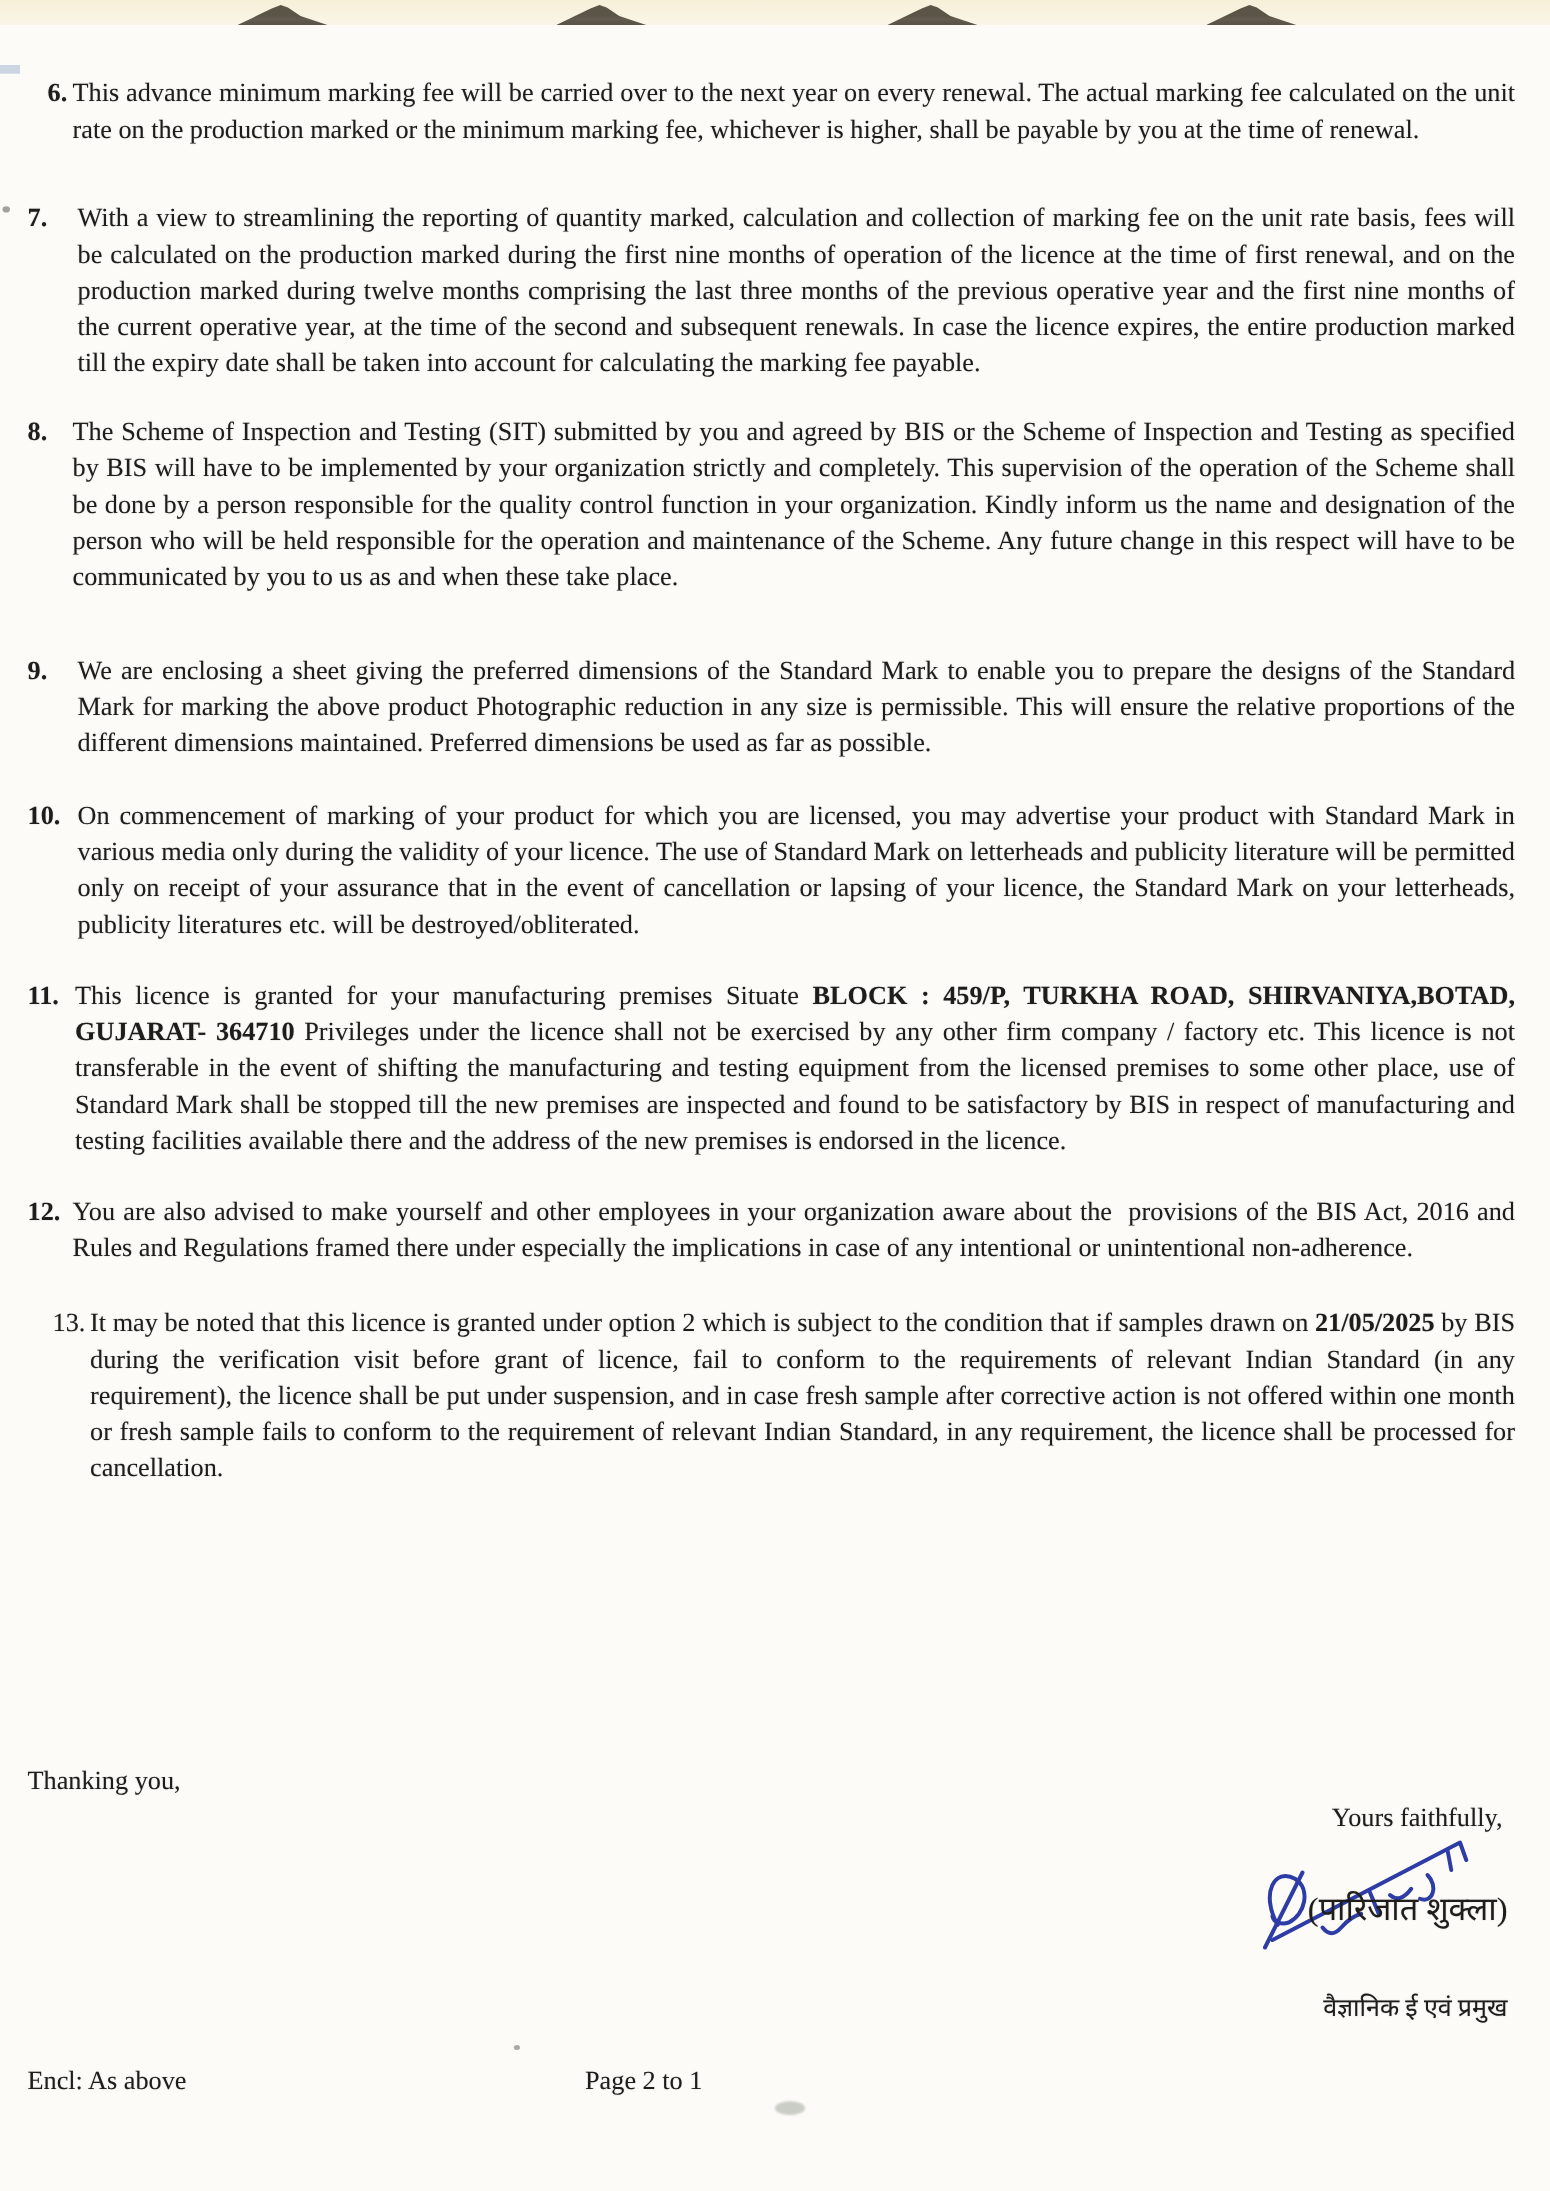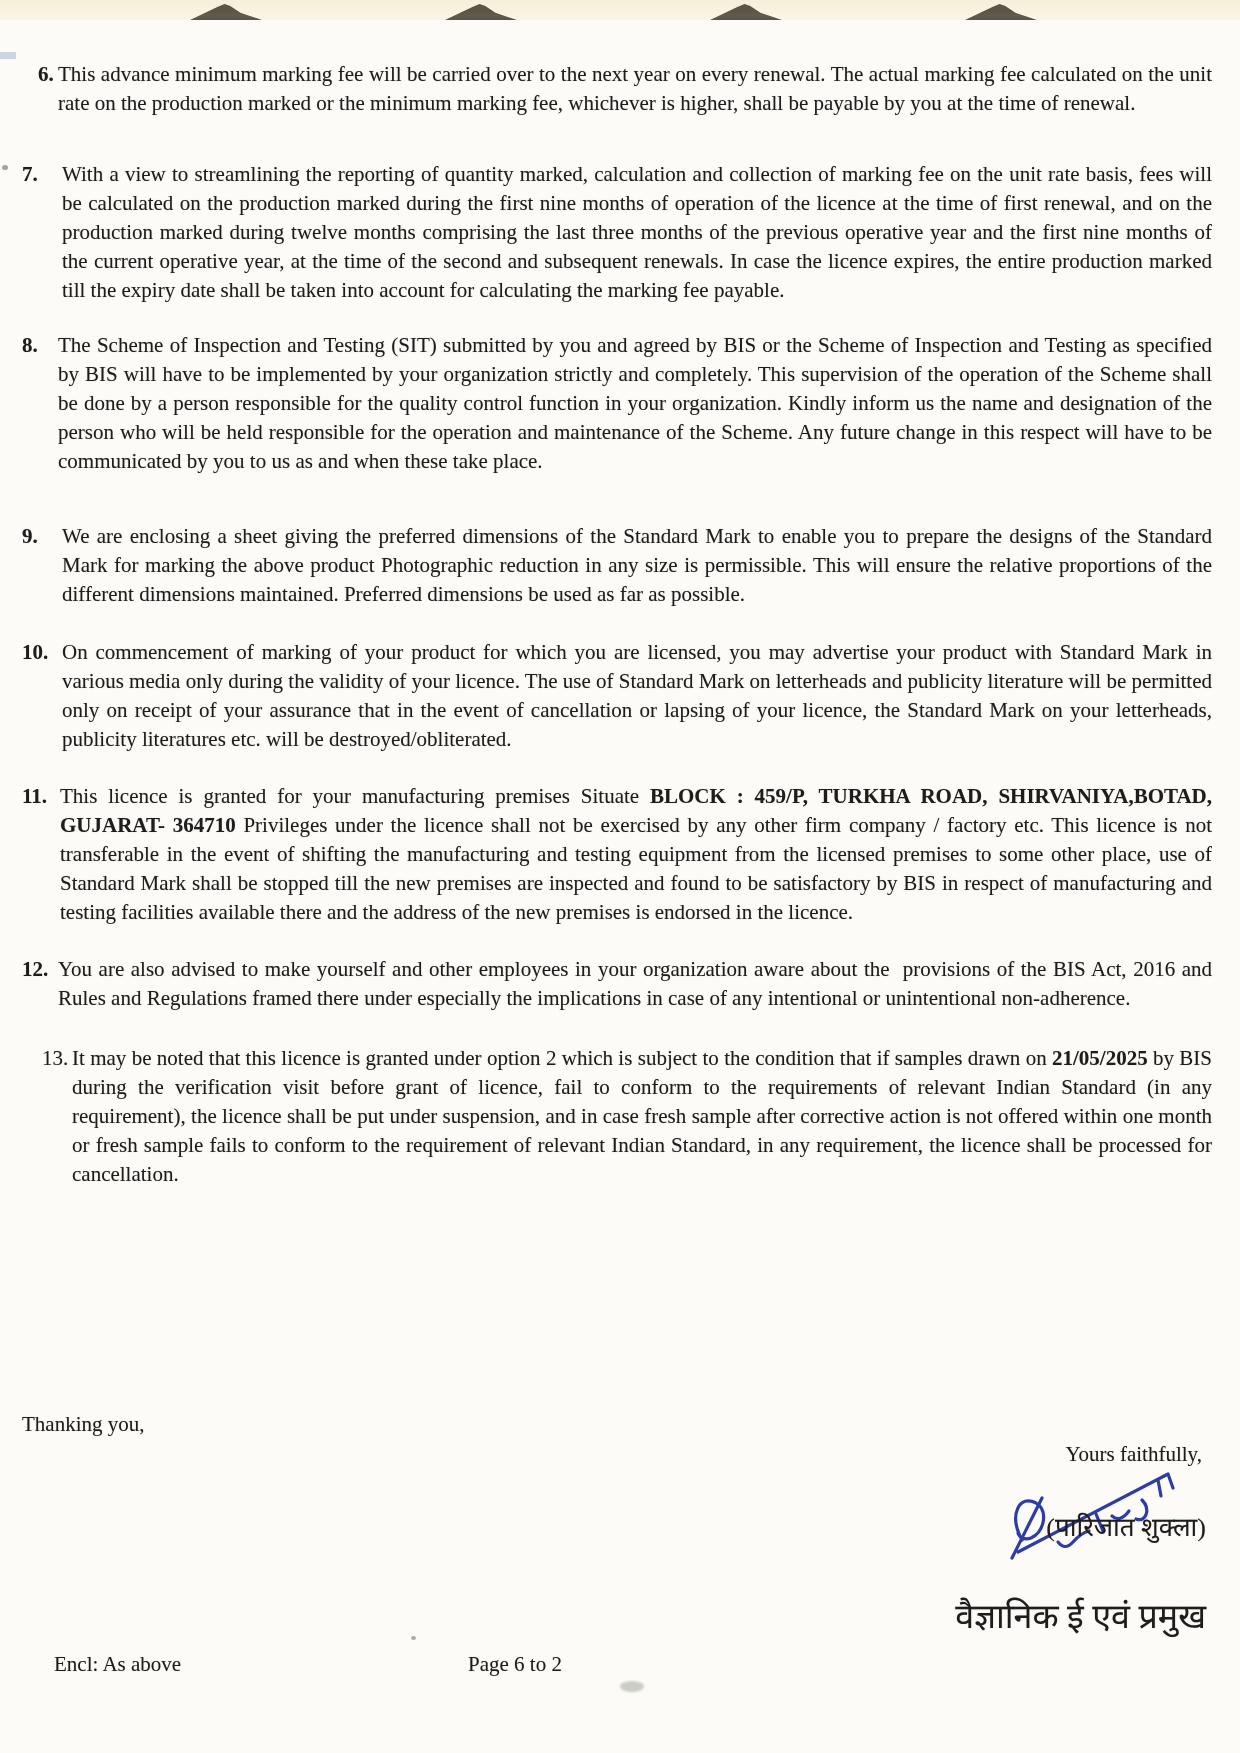--- a/index.html
+++ b/index.html
@@ -35,24 +35,24 @@
   .paras{padding-top:22px;}
   .para{position:relative;text-align:justify;}
   .para .num{position:absolute;top:0;}
   .para .num.bold{font-weight:700;}
   .para .body .b{font-weight:700;}
   
   .thanks{position:absolute;left:22px;top:1412px;font-size:21px;text-shadow:0 0 1px rgba(40,40,40,.32);text-align:center;}
   .valediction{position:absolute;right:38px;top:1442px;font-size:21px;text-shadow:0 0 1px rgba(40,40,40,.32);}
   .sig-wrap{position:absolute;right:48px;top:1458px;width:200px;height:118px;}
   .sig-name{position:absolute;right:34px;top:1508px;font-size:26px;text-shadow:0 0 1px rgba(40,40,40,.3);}
-  .sig-title{position:absolute;right:34px;top:1592px;font-size:34px;text-shadow:0 0 1px rgba(40,40,40,.3);font-family:Liberation Serif, serif;}
+  .sig-title{position:absolute;right:34px;top:1592px;font-size:20px;text-shadow:0 0 1px rgba(40,40,40,.3);font-family:Liberation Serif, serif;}
   
   .footer{position:absolute;left:0;top:1652px;width:1240px;height:30px;font-size:21px;text-shadow:0 0 1px rgba(40,40,40,.3);}
-  .footer .encl{position:absolute;left:22px;margin-left:32px;}
+  .footer .encl{position:absolute;left:22px;}
   .footer .pageno{position:absolute;left:468px;}
   
   .smudge-cloud{position:absolute;left:620px;top:1681px;width:24px;height:11px;border-radius:50%;
     background:rgba(128,138,120,.4);filter:blur(1px);}
   .speck-a{position:absolute;left:411px;top:1636px;width:5px;height:4px;background:rgba(90,90,85,.5);border-radius:50%;filter:blur(.5px);}
   .speck-b{position:absolute;left:2px;top:165px;width:6px;height:5px;background:rgba(90,90,85,.55);border-radius:50%;filter:blur(.5px);}
   .corner-blue{position:absolute;left:0;top:52px;width:16px;height:7px;background:#b9c6da;opacity:.7;filter:blur(.6px);}
 </style>
 </head>
 <body>
@@ -100,19 +100,19 @@
       <path d="M150 42 c 9 9 4 23 -6 19"></path>
       <path d="M166 22 l 3 16"></path>
     </svg>
   </div>
 
   <div class="sig-name">(पारिजात शुक्ला)</div>
   <div class="sig-title">वैज्ञानिक ई एवं प्रमुख</div>
 
   <div class="footer">
     <span class="encl">Encl: As above</span>
-    <span class="pageno">Page 6 to 2</span>
+    <span class="pageno">Page 2 to 1</span>
   </div>
 
   <div class="speck-a"></div>
   <div class="smudge-cloud"></div>
 
 </div>
 
 </body></html>

